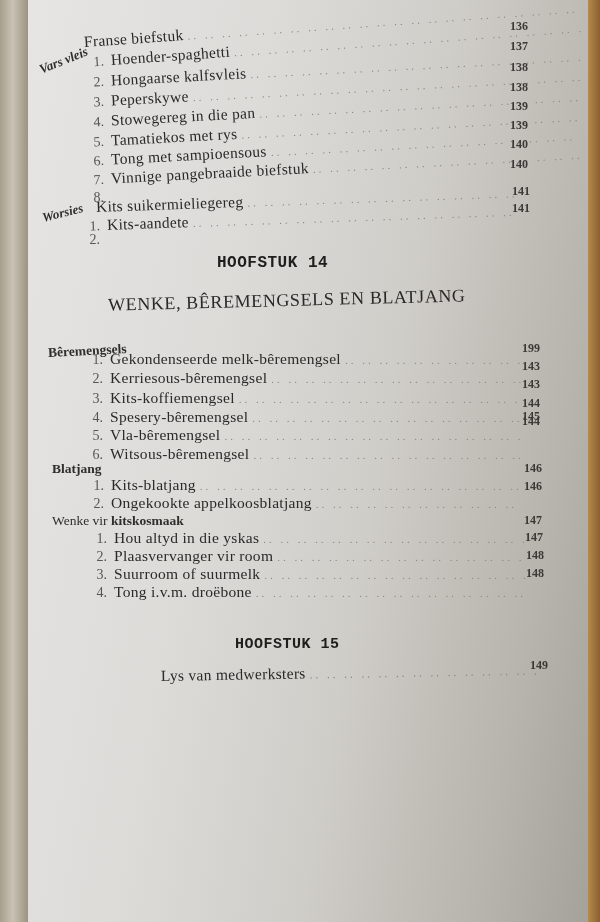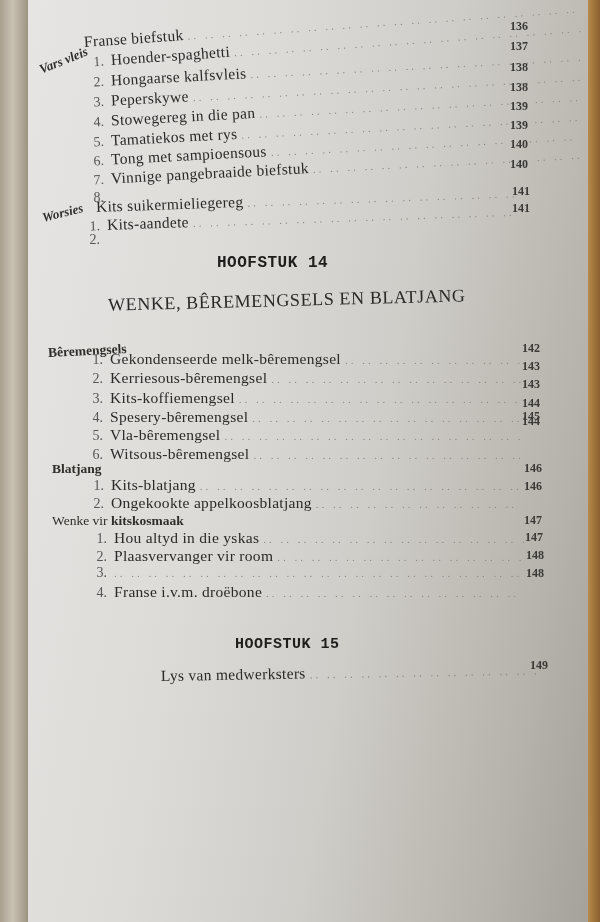--- a/index.html
+++ b/index.html
@@ -121,21 +121,21 @@
   <div class="toc-row" style="left:50px;top:232px;width:100px;">
     <span class="num">2.</span>
   </div>
   <span class="page-no" style="left:484px;top:184px;">141</span>
   <span class="page-no" style="left:484px;top:201px;">141</span>
 
   <div class="chapter" style="left:189px;top:254px;">HOOFSTUK 14</div>
   <div class="chapter-title" style="left:80px;top:290px;transform:rotate(-1.5deg);">WENKE, BÊREMENGSELS EN BLATJANG</div>
 
   <div class="group" style="left:20px;top:343px;font-size:13.5px;transform:rotate(-3deg);">Bêremengsels</div>
-  <span class="page-no" style="left:494px;top:341px;">142</span>
+  <span class="page-no" style="left:494px;top:341px;">199</span>
 
   <div class="toc-row" style="left:53px;top:350px;width:440px;">
     <span class="num">1.</span>
       <span class="label">Gekondenseerde melk-bêremengsel</span>
       <span class="leader"></span>
   </div>
   <div class="toc-row" style="left:53px;top:369px;width:440px;">
     <span class="num">2.</span>
       <span class="label">Kerriesous-bêremengsel</span>
       <span class="leader"></span>
@@ -189,25 +189,26 @@
       <span class="label">Hou altyd in die yskas</span>
       <span class="leader"></span>
   </div>
   <div class="toc-row" style="left:57px;top:547px;width:440px;">
     <span class="num">2.</span>
       <span class="label">Plaasvervanger vir room</span>
       <span class="leader"></span>
   </div>
   <div class="toc-row" style="left:57px;top:565px;width:440px;">
     <span class="num">3.</span>
+      <span class="label">Suurroom of suurmelk</span>
       <span class="leader"></span>
   </div>
   <div class="toc-row" style="left:57px;top:583px;width:440px;">
     <span class="num">4.</span>
-      <span class="label">Franse i.v.m. droëbone</span>
+      <span class="label">Tong i.v.m. droëbone</span>
       <span class="leader"></span>
   </div>
   <span class="page-no" style="left:497px;top:530px;">147</span>
   <span class="page-no" style="left:498px;top:548px;">148</span>
   <span class="page-no" style="left:498px;top:566px;">148</span>
 
   <div class="chapter" style="left:207px;top:636px;font-size:15px;">HOOFSTUK 15</div>
   <div class="toc-row" style="left:133px;top:667px;width:375px;transform:rotate(-1deg);transform-origin:left center;">
     <span class="label">Lys van medwerksters</span>
       <span class="leader"></span>

